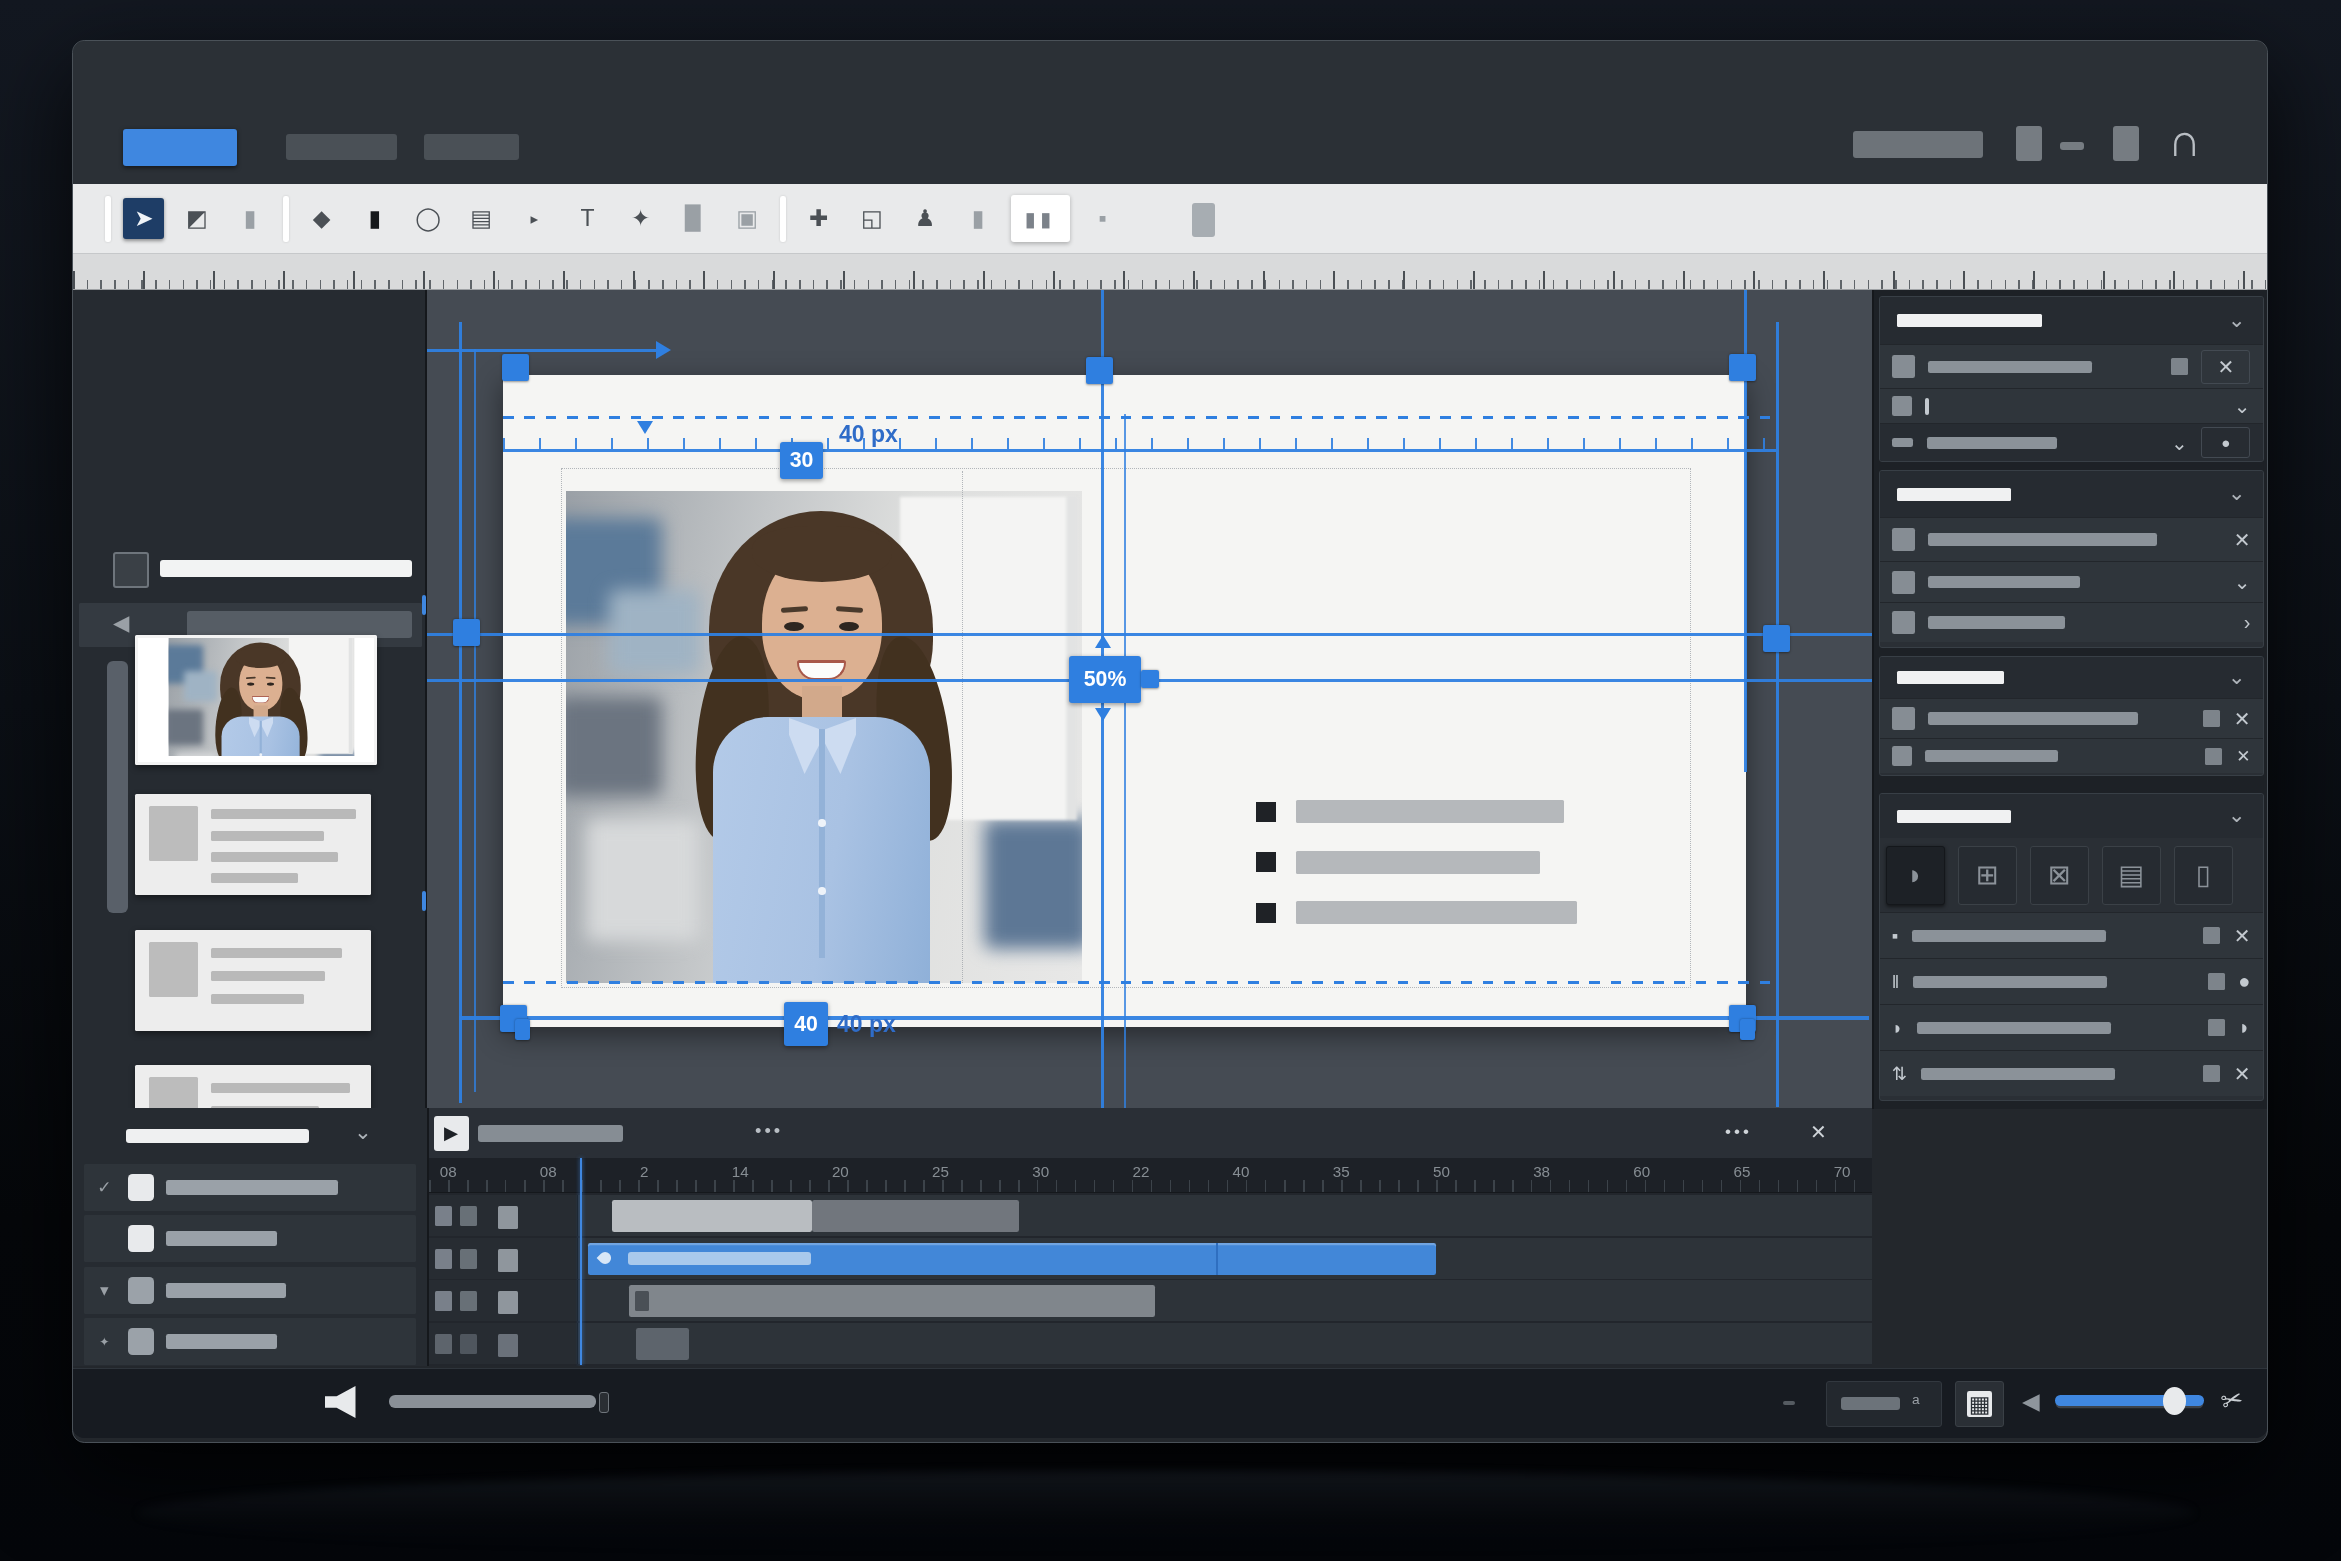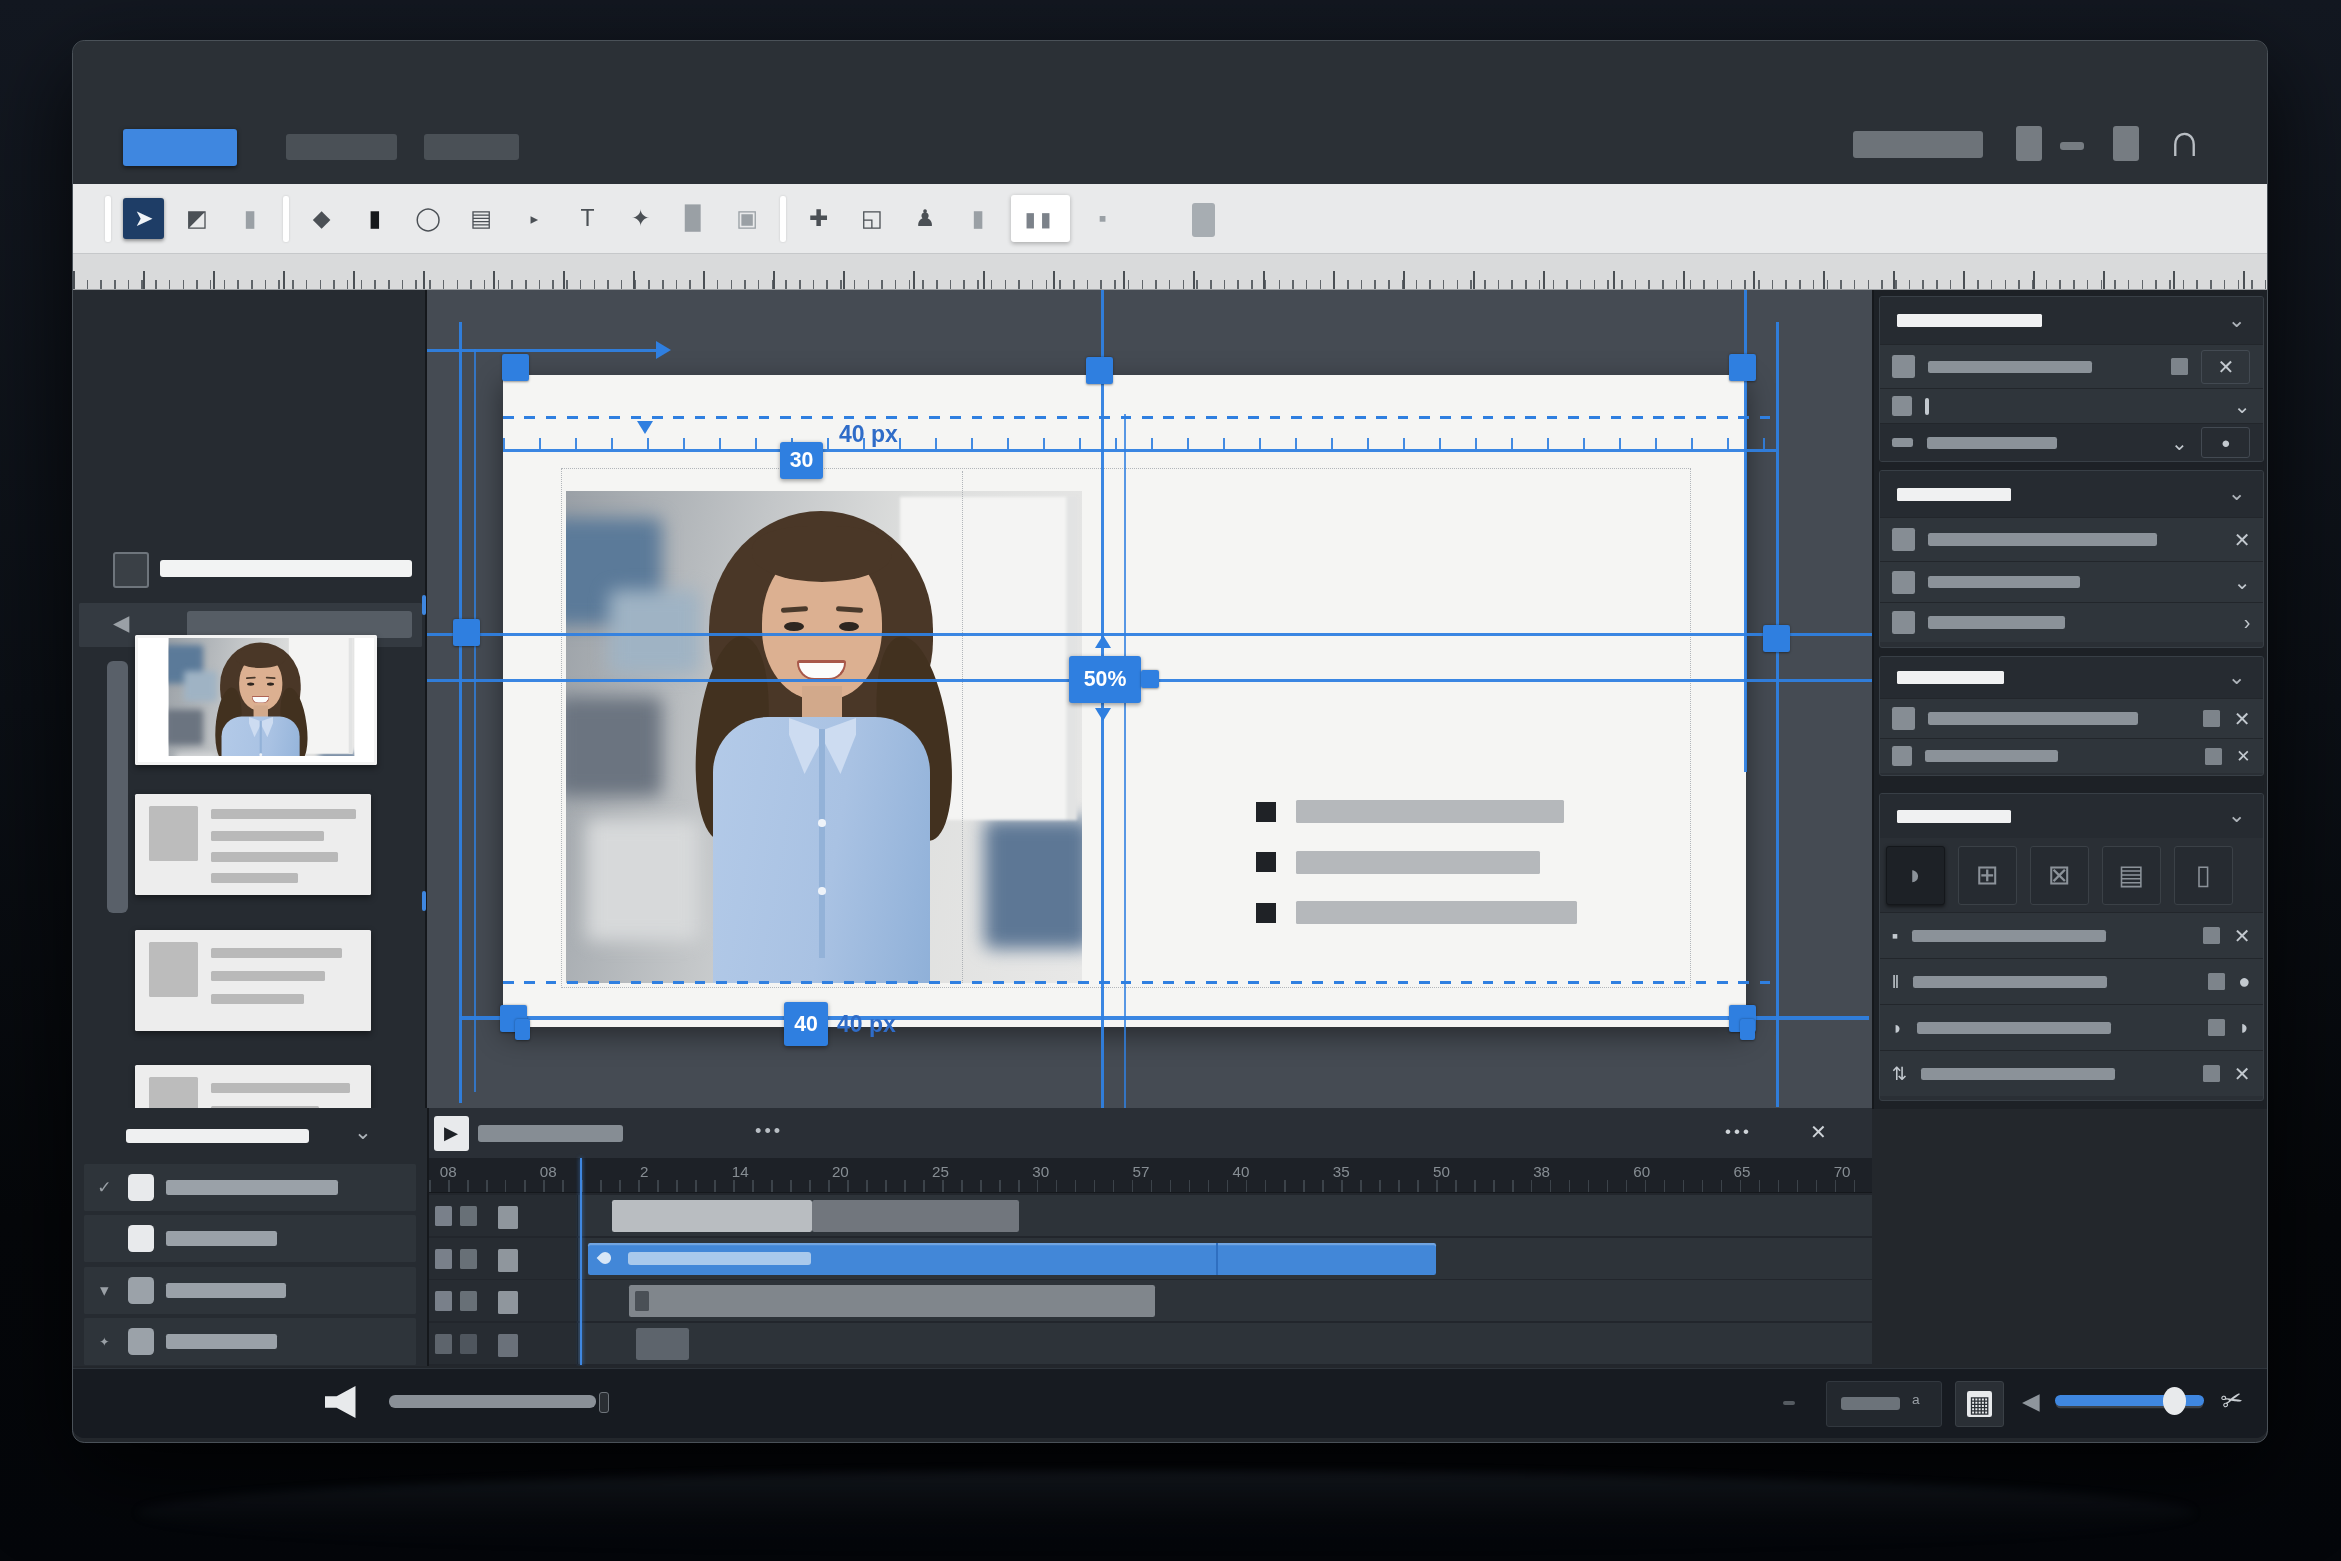--- a/index.html
+++ b/index.html
@@ -502,21 +502,21 @@
 
       <div id="tl-ruler">
 
       <span>08</span>
           <span>08</span>
           <span>2</span>
           <span>14</span>
           <span>20</span>
           <span>25</span>
           <span>30</span>
-          <span>57</span>
+          <span>22</span>
           <span>40</span>
           <span>35</span>
           <span>50</span>
           <span>38</span>
           <span>60</span>
           <span>65</span>
           <span>70</span>
         </div>
 
       <div class="track" style="top:87px;">

